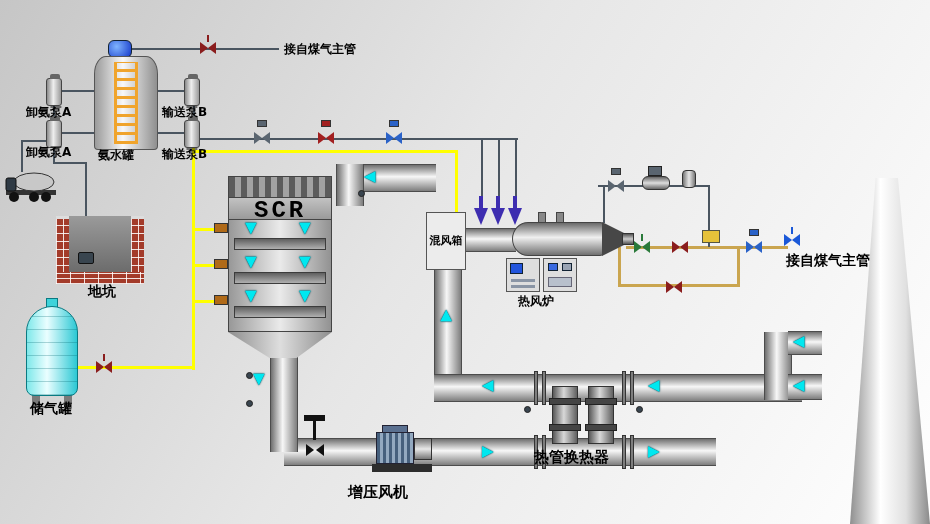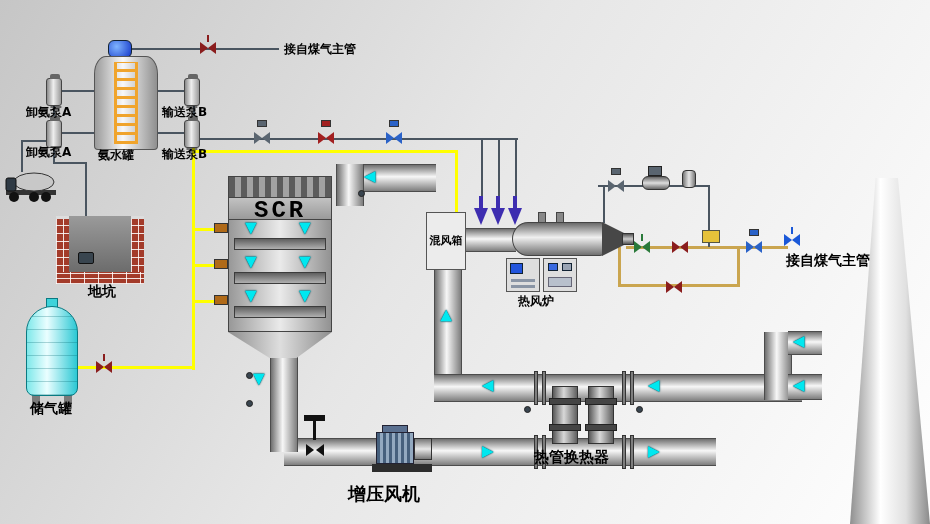--- a/index.html
+++ b/index.html
@@ -247,21 +247,21 @@
   <div class="sensor" style="left:636px;top:406px;"></div>
 
   <div class="abs" style="left:313px;top:420px;width:3px;height:20px;background:#111;"></div>
   <div class="abs" style="left:304px;top:415px;width:21px;height:6px;background:#111;"></div>
   <div class="valve" style="left:306px;top:444px;color:#111;width:18px;height:14px;"></div>
   <div class="abs" style="left:372px;top:464px;width:60px;height:8px;background:#2d2d2d;"></div>
   <div class="abs" style="left:376px;top:432px;width:38px;height:32px;border:1px solid #223;
               background:repeating-linear-gradient(90deg,#46607d 0 3px,#93a9c0 3px 6px);"></div>
   <div class="abs" style="left:382px;top:425px;width:26px;height:8px;background:#5a7090;border:1px solid #223;"></div>
   <div class="abs" style="left:414px;top:438px;width:18px;height:22px;background:linear-gradient(#777,#e8e8e8,#777);border:1px solid #333;"></div>
-  <div class="lbl" style="left:348px;top:484px;font-size:18px;">增压风机</div>
+  <div class="lbl" style="left:348px;top:484px;font-size:15px;">增压风机</div>
 
 
   <span class="fa l" style="left:364px;top:170px;">▶</span>
   <span class="fa u" style="left:440px;top:308px;">▶</span>
   <span class="fa l" style="left:482px;top:379px;">▶</span>
   <span class="fa l" style="left:648px;top:379px;">▶</span>
   <span class="fa l" style="left:793px;top:335px;">▶</span>
   <span class="fa l" style="left:793px;top:379px;">▶</span>
   <span class="fa" style="left:482px;top:444px;">▶</span>
   <span class="fa" style="left:648px;top:444px;">▶</span>

